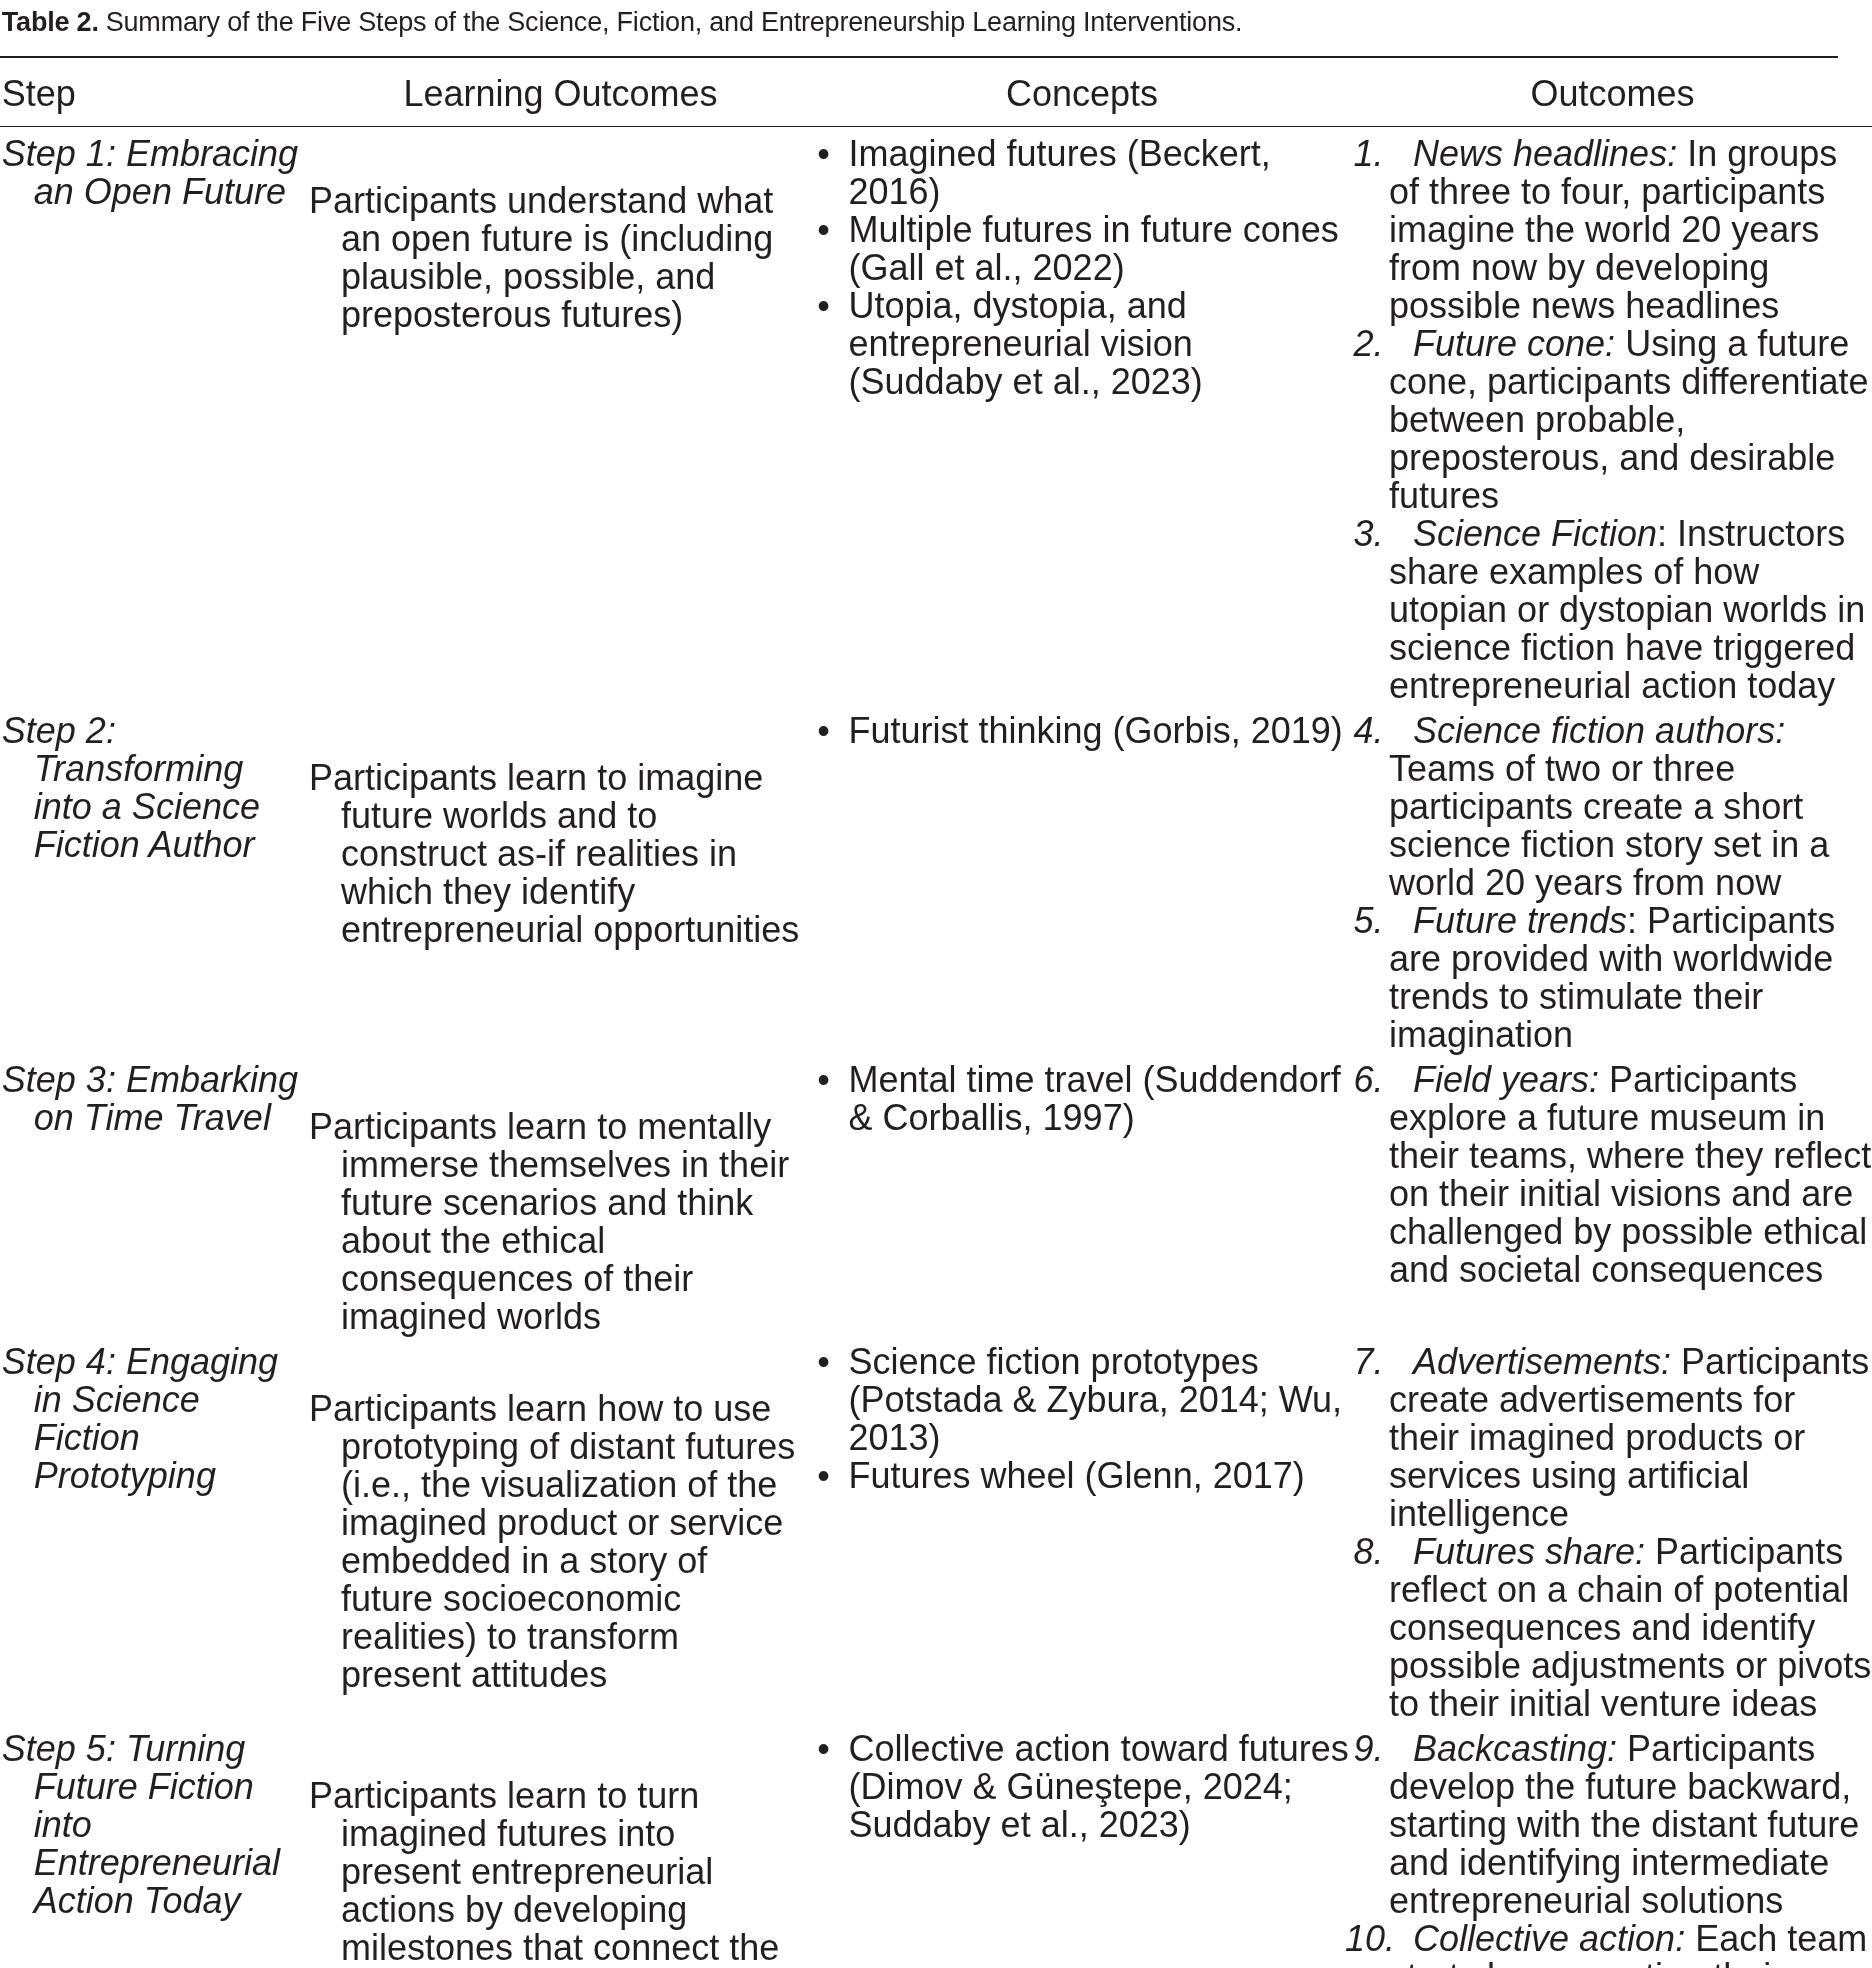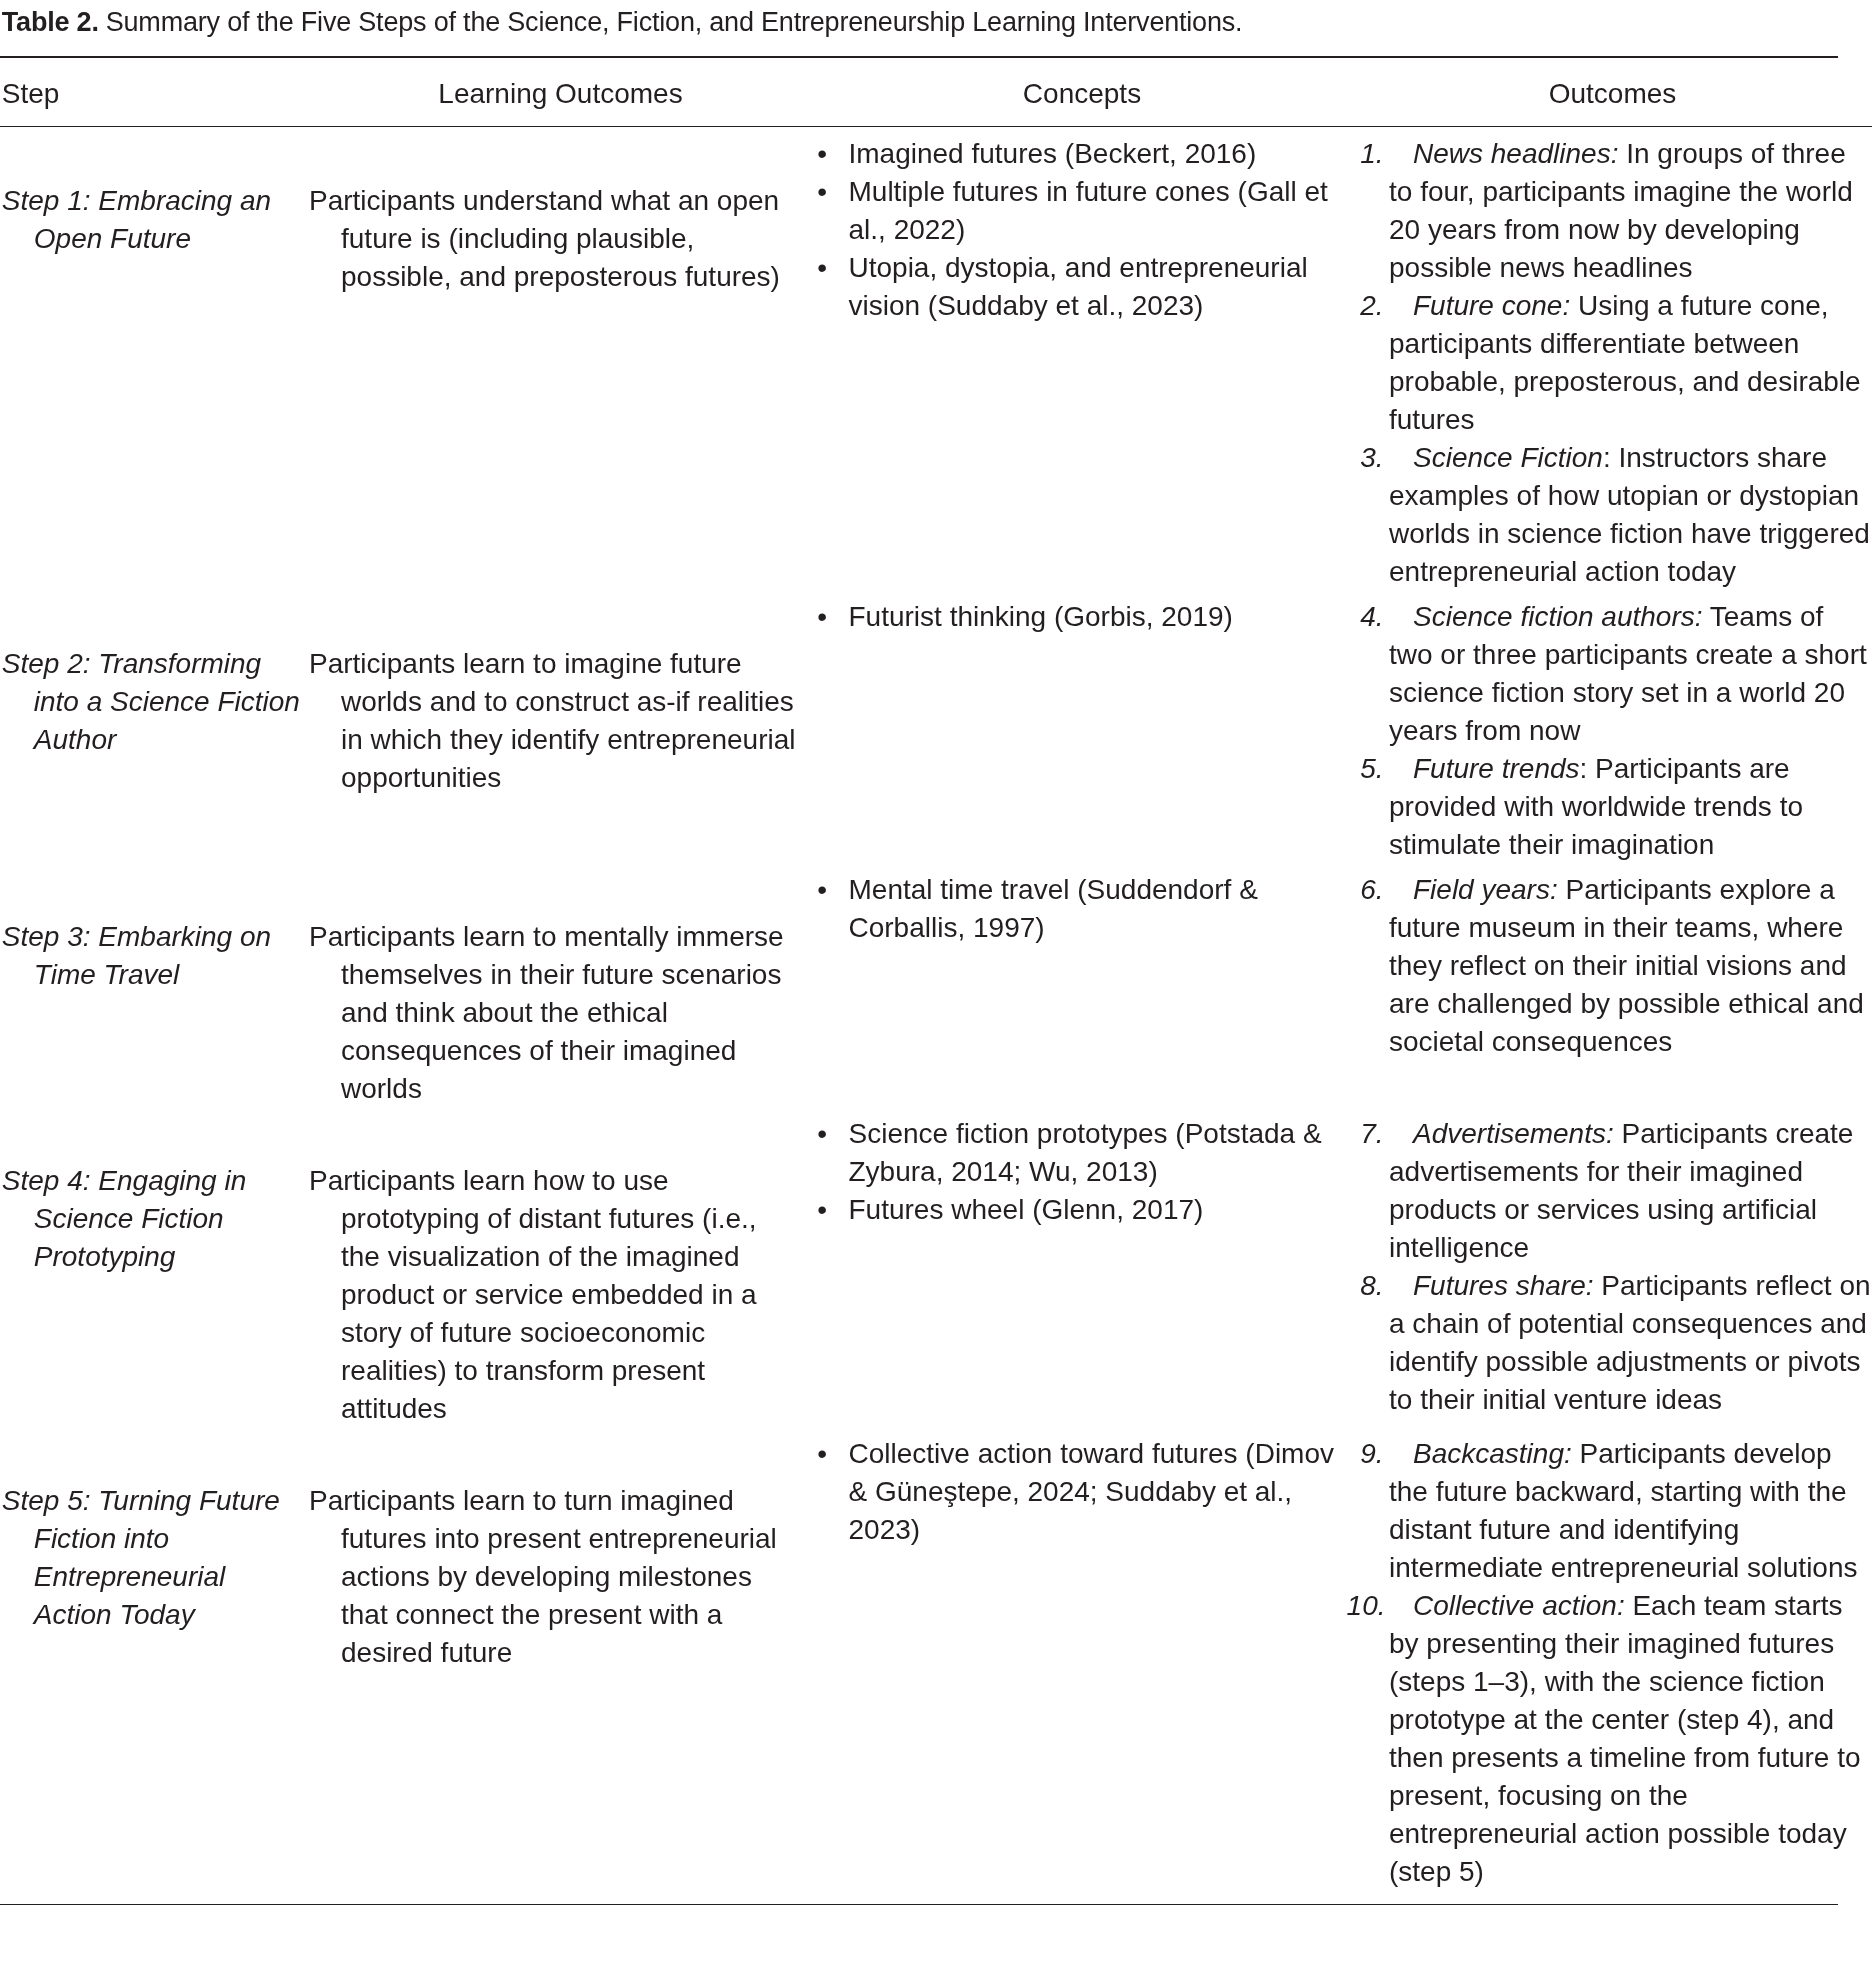--- a/index.html
+++ b/index.html
@@ -15,31 +15,31 @@
     padding: 5.3px 0 0 1.8px; height: 42px;
     letter-spacing: -0.2px;
   }
   .caption b { font-weight: bold; margin-right: 7px; }
   .rule-top { height: 0; border-top: 2.6px solid #231f20; margin-top: 8.8px; }
   .rule-head { height: 0; border-top: 1.8px solid #231f20; }
   .rule-bottom { height: 0; border-top: 1.8px solid #231f20; margin-top: 8.8px; }
   table { border-collapse: collapse; width: 1872px; table-layout: fixed; }
   th, td {
     font-family: "Liberation Sans", sans-serif;
-    font-size: 28px; line-height: 38px;
+    font-size: 36px; line-height: 38px;
     vertical-align: top; padding: 0; text-align: left; font-weight: normal;
   }
   thead th { height: 64px; vertical-align: middle; padding-top: 3.5px; }
   th.c-step { text-align: left; padding-left: 1.8px; }
   th.c-out, th.c-con, th.c-ex { text-align: center; }
   col.w1 { width: 309px; } col.w2 { width: 503px; } col.w3 { width: 540px; } col.w4 { width: 521px; }
   tbody tr td { padding-top: 3.5px; padding-bottom: 3.5px; }
   tbody tr:first-child td { padding-top: 8.8px; }
   td.step { padding-left: 1.8px; font-style: italic; }
-  td.step .steptext { display: block; padding-left: 32px; text-indent: -32px; margin-top: 47px; }
+  td.step .steptext { display: block; padding-left: 32px; text-indent: -32px; }
   td.outcome { padding-right: 12.4px; }
   td.outcome .otext { display: block; padding-left: 32px; text-indent: -32px; margin-top: 47px; }
   ul.concepts { list-style: none; margin: 0; padding: 0 0 0 3.5px; }
   ul.concepts li { position: relative; padding-left: 33px; }
   ul.concepts li .bullet { position: absolute; left: 1.8px; top: 0; }
   ol.ex { list-style: none; margin: 0; padding: 0; }
   ol.ex li { position: relative; padding-left: 37px; }
   ol.ex li .num { position: absolute; left: 0; top: 0; font-style: italic; width: 35px; text-align: right; padding-right: 3.5px; box-sizing: border-box; }
   ol.ex li .num.wide { left: -7px; width: 44px; }
   ol.ex li em { font-style: italic; margin-left: 24px; }

